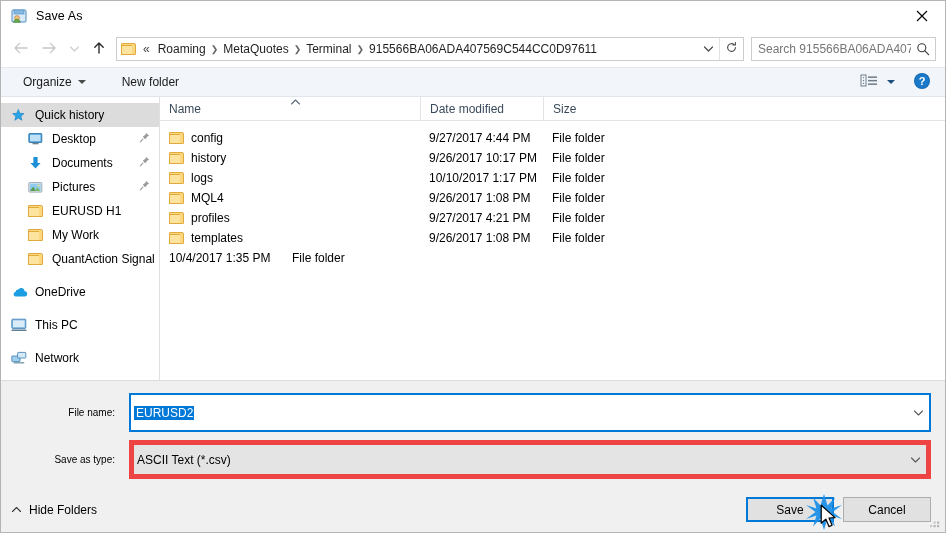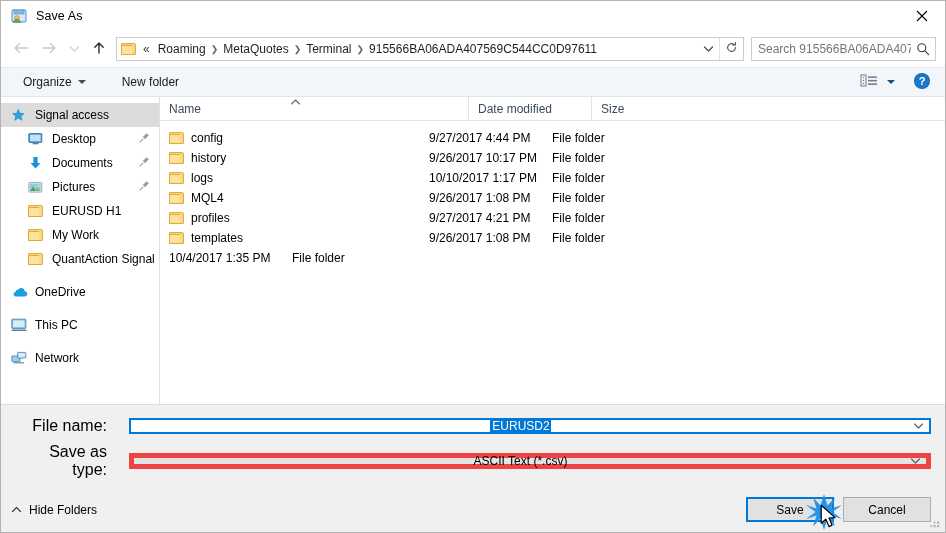--- a/index.html
+++ b/index.html
@@ -230,21 +230,21 @@
   .col {
     display: flex; align-items: center;
     font-size: 12px; color: #3b4a5a;
     padding-left: 9px;
     border-left: 1px solid #e3e3e3;
     position: relative;
     white-space: nowrap;
   }
   .col:first-child { border-left: none; }
   .col-name { width: 260px; min-width: 260px; }
-  .col-date { width: 123px; min-width: 123px; margin-left: 48px; }
+  .col-date { width: 123px; min-width: 123px; }
   .col-type { width: 120px; min-width: 120px; }
   .col-size { width: 79px; min-width: 79px; }
   .sort-indicator {
     position: absolute;
     left: 130px; top: 1px;
     color: #5a6b7c; font-size: 9px;
     line-height: 8px;
   }
   .filelist {
     flex: 1 1 auto;
@@ -272,31 +272,30 @@
     border-top: 1px solid #dcdcdc;
     padding: 12px 14px 0 14px;
     min-height: 70px;
   }
   .formrow {
     display: flex; align-items: center;
     margin-bottom: 8px;
   }
   .formlabel {
     width: 114px; min-width: 114px;
-    text-align: right; padding-right: 22px;
-    font-size: 16px; color: #000;
+    text-align: right; padding-right: 14px;
+    font-size: 10px; color: #000;
   }
   .combo {
     flex: 1 1 auto;
-    height: 16px;
+    height: 39px;
     background: #ffffff;
     border: 1px solid #7a7a7a;
     display: flex; align-items: center;
     position: relative;
-    text-align: center;
   }
   .combo.focused { border: 2px solid #0078d7; }
   .combo.readonly { background: #e4e4e4; border: 5px solid #ef4444; }
   .combo-value {
     flex: 1 1 auto;
     font-size: 12px; color: #000;
     padding-left: 3px;
     white-space: nowrap; overflow: hidden;
   }
   .combo-value .sel {
@@ -498,21 +497,21 @@
   <div class="body">
 
     <div class="sidebar">
 
       <div class="nav-item selected">
         <span class="nav-ico">
           <svg width="15" height="15" viewBox="0 0 15 15">
             <path d="M7.3 1.4 L8.9 5.3 L13 5.6 L9.9 8.3 L10.9 12.3 L7.3 10.1 L3.8 12.3 L4.8 8.3 L1.6 5.6 L5.7 5.3 Z" fill="#29a3e8" stroke="#1a7fbf" stroke-width="0.6"></path>
           </svg>
         </span>
-        <span class="nav-label">Signal access</span>
+        <span class="nav-label">Quick history</span>
       </div>
 
       <div class="nav-item indent">
         <span class="nav-ico">
           <svg width="15" height="14" viewBox="0 0 15 14">
             <rect x="0.8" y="1.5" width="13" height="9" rx="0.8" fill="#3f97d8" stroke="#2b6fa5" stroke-width="0.8"></rect>
             <rect x="2" y="2.7" width="10.6" height="6.6" fill="#bfe0f5"></rect>
             <rect x="4.5" y="11" width="6" height="1.3" fill="#6e7f8c"></rect>
           </svg>
         </span>

